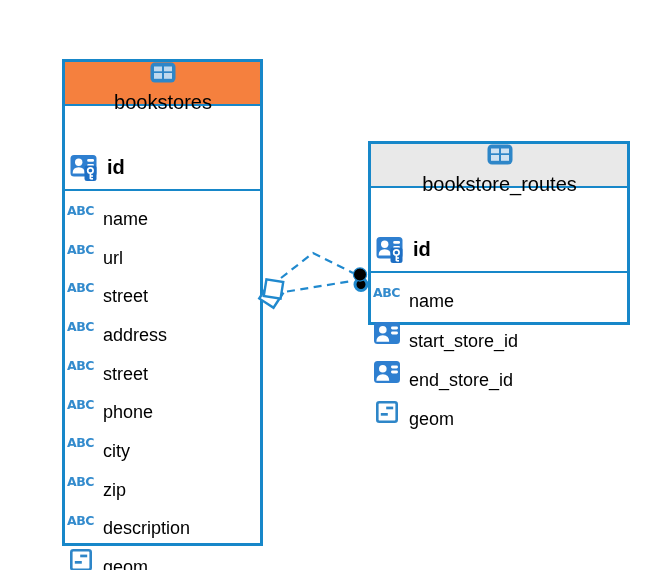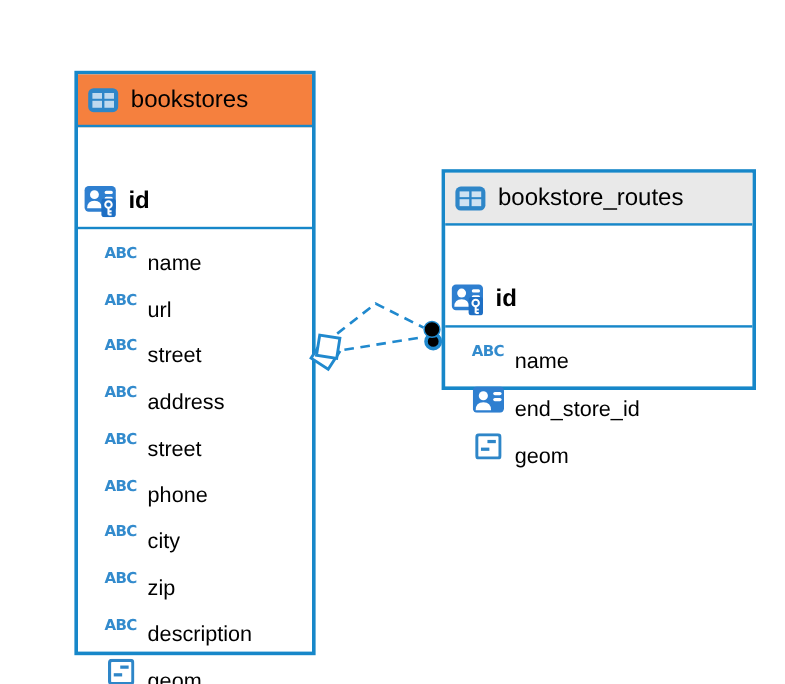--- a/index.html
+++ b/index.html
@@ -13,35 +13,35 @@
     position:absolute;background:#fff;
     border:3px solid #1787C9;box-sizing:border-box;
     z-index:1;
   }
   .entity.bookstores{left:62px;top:59px;width:201px;height:487px;}
   .entity.routes{left:368px;top:141px;width:262px;height:184px;}
 
   .entity-header{
     display:flex;align-items:center;gap:8px;
     padding:0 4px 0 5px;height:44px;
-    border-bottom:2px solid #1787C9;box-sizing:border-box;
+    border-bottom:2px solid #1787C9;box-sizing:border-box;flex-direction:column;
   }
   .entity-header.orange{background:#F5803E;}
   .entity-header.gray{background:#E9E9E9;}
   .entity-title{font-size:20px;white-space:nowrap;}
 
   .key-row{
     display:flex;align-items:center;gap:7px;
     height:45px;padding-left:4px;
     border-bottom:2px solid #1787C9;box-sizing:border-box;margin-top:40px;
   }
   .key-name{font-size:20px;font-weight:bold;}
 
   .cols{padding-top:1px;}
-  .col-row{display:flex;align-items:center;gap:7px;padding-left:20px;}
+  .col-row{display:flex;align-items:center;gap:7px;padding-left:0;}
   .bookstores .col-row{height:38.7px;}
   .routes .col-row{height:39.4px;}
   .col-name{font-size:18px;white-space:nowrap;margin-top:16px;}
 
   .icon-cell{width:31px;flex:none;display:flex;align-items:center;justify-content:center;}
   .abc{
     font-family:"DejaVu Sans",sans-serif;
     font-weight:bold;font-size:12.5px;letter-spacing:-0.5px;
     color:#338BCD;line-height:1;
   }
@@ -194,20 +194,32 @@
     <div class="col-row">
       <span class="icon-cell">
         <svg width="26" height="22" viewBox="0 0 26 22">
           <rect x="0" y="0" width="26" height="22" rx="3.5" fill="#2E7FD0"></rect>
           <circle cx="8.8" cy="7.8" r="3.8" fill="#fff"></circle>
           <path d="M2.4 19.8 q0 -6.6 6.4 -6.6 q6.4 0 6.4 6.6 z" fill="#fff"></path>
           <rect x="17" y="4.6" width="7" height="2.8" rx="1.4" fill="#fff"></rect>
           <rect x="17" y="9.6" width="7" height="2.8" rx="1.4" fill="#fff"></rect>
         </svg>
       </span>
+      <span class="col-name">start_store_id</span>
+    </div>
+    <div class="col-row">
+      <span class="icon-cell">
+        <svg width="26" height="22" viewBox="0 0 26 22">
+          <rect x="0" y="0" width="26" height="22" rx="3.5" fill="#2E7FD0"></rect>
+          <circle cx="8.8" cy="7.8" r="3.8" fill="#fff"></circle>
+          <path d="M2.4 19.8 q0 -6.6 6.4 -6.6 q6.4 0 6.4 6.6 z" fill="#fff"></path>
+          <rect x="17" y="4.6" width="7" height="2.8" rx="1.4" fill="#fff"></rect>
+          <rect x="17" y="9.6" width="7" height="2.8" rx="1.4" fill="#fff"></rect>
+        </svg>
+      </span>
       <span class="col-name">end_store_id</span>
     </div>
     <div class="col-row">
       <span class="icon-cell">
         <svg width="22" height="22" viewBox="0 0 22 22">
           <rect x="1.3" y="1.3" width="19.4" height="19.4" rx="2" fill="#fff" stroke="#2E86C8" stroke-width="2.6"></rect>
           <rect x="10.2" y="5.6" width="7" height="2.7" fill="#2E86C8"></rect>
           <rect x="4.8" y="12" width="7" height="2.7" fill="#2E86C8"></rect>
         </svg>
       </span>

